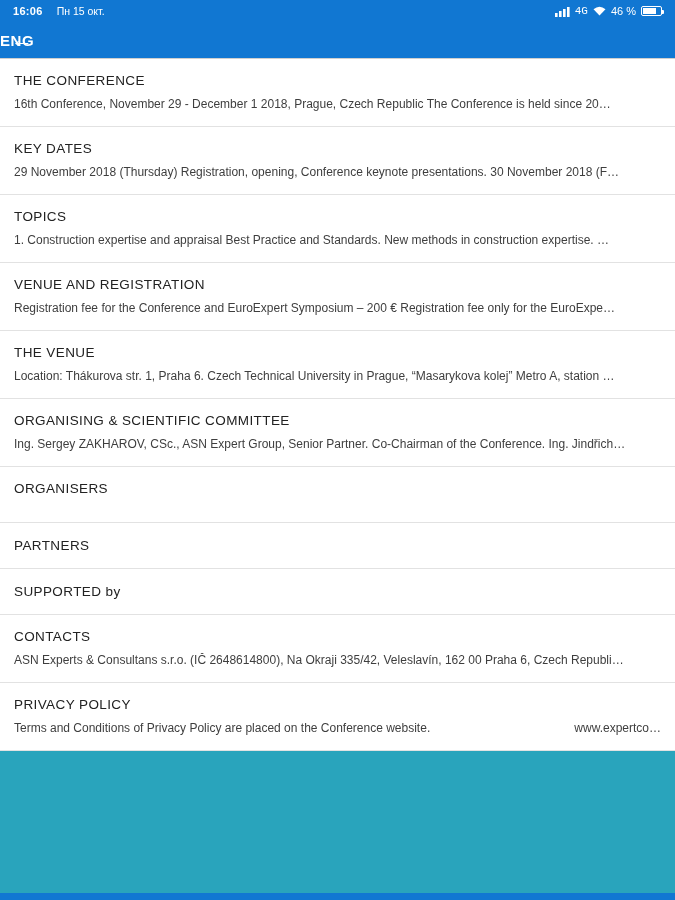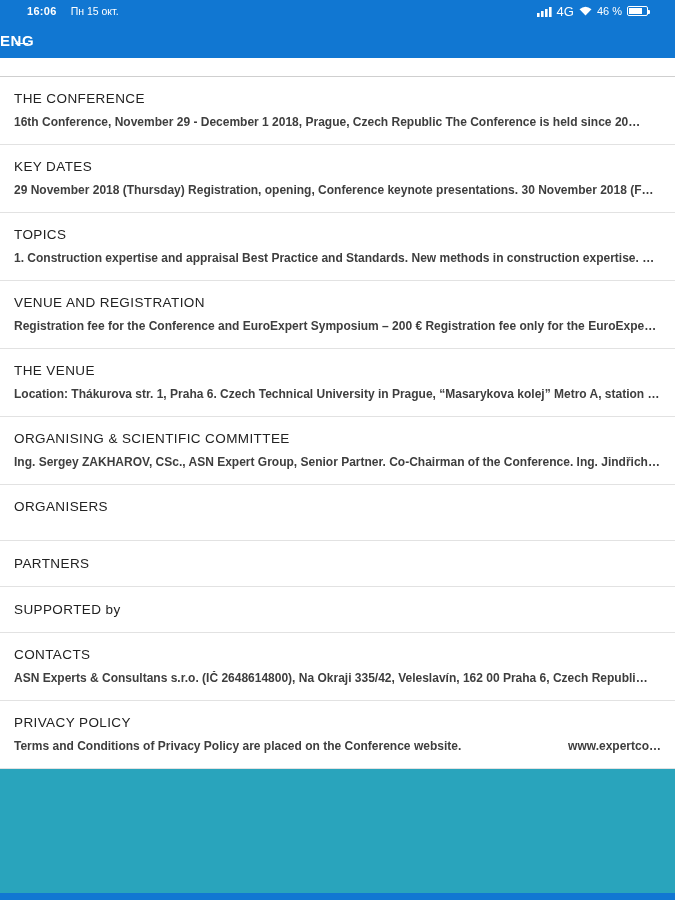--- a/index.html
+++ b/index.html
@@ -14,26 +14,26 @@
   body{
     width:675px;height:900px;overflow:hidden;
     font-family:"Liberation Sans",sans-serif;
     display:flex;flex-direction:column;background:#fff;
   }
 
   
   .statusbar{
     height:22px;background:var(--blue);color:#fff;
     display:flex;align-items:center;
-    padding:0 27px;font-size:11px;flex:0 0 auto;
+    padding:0 13px;font-size:11px;flex:0 0 auto;
   }
   .sb-time{font-weight:bold;letter-spacing:.3px;}
   .sb-date{margin-left:14px;font-size:10.5px;}
   .sb-right{margin-left:auto;display:flex;align-items:center;gap:5px;}
-  .sb-net{font-size:13px;}
+  .sb-net{font-size:11px;font-family:Liberation Mono, monospace;}
   .battery{
     width:21px;height:10px;border:1px solid #fff;border-radius:2px;
     position:relative;display:inline-block;
   }
   .battery::after{
     content:"";position:absolute;right:-3px;top:2.5px;width:2px;height:4px;
     background:#fff;border-radius:0 1px 1px 0;
   }
   .battery-fill{position:absolute;left:1px;top:1px;bottom:1px;background:#fff;}
 
@@ -45,32 +45,32 @@
   .back-btn{
     width:44px;height:36px;display:flex;align-items:center;justify-content:center;
     font-size:22px;font-weight:bold;cursor:pointer;line-height:1;
   }
   .nav-title{
     position:absolute;left:0;right:0;
     font-size:15px;font-weight:bold;letter-spacing:.6px;pointer-events:none;
   }
 
   
-  .list{flex:0 0 auto;border-top:1px solid #cfcfcf;background:#f97316;margin-top:18px;}
+  .list{flex:0 0 auto;border-top:1px solid #cfcfcf;background:#f97316;}
   .row{
     padding:14px 14px 15px 14px;border-bottom:1px solid var(--divider);
     background:#fff;cursor:pointer;
   }
   .row-title{
     font-size:13.5px;color:var(--title);letter-spacing:.4px;
     white-space:nowrap;overflow:hidden;
   }
   .row-sub{
     margin-top:9px;font-size:12px;color:var(--sub);
-    display:flex;align-items:flex-end;font-weight:bold;
+    display:flex;align-items:flex-end;
   }
   .sub-left{flex:1 1 auto;white-space:nowrap;overflow:hidden;min-width:0;}
   .sub-right{flex:0 0 auto;margin-left:12px;white-space:nowrap;}
   .row.compact{padding-top:15px;padding-bottom:15px;}
   .row.tall{padding-bottom:26px;}
 
   
   .footer{flex:1 1 auto;background:var(--teal);}
   .bottomstrip{height:7px;background:var(--blue);flex:0 0 auto;}
 

